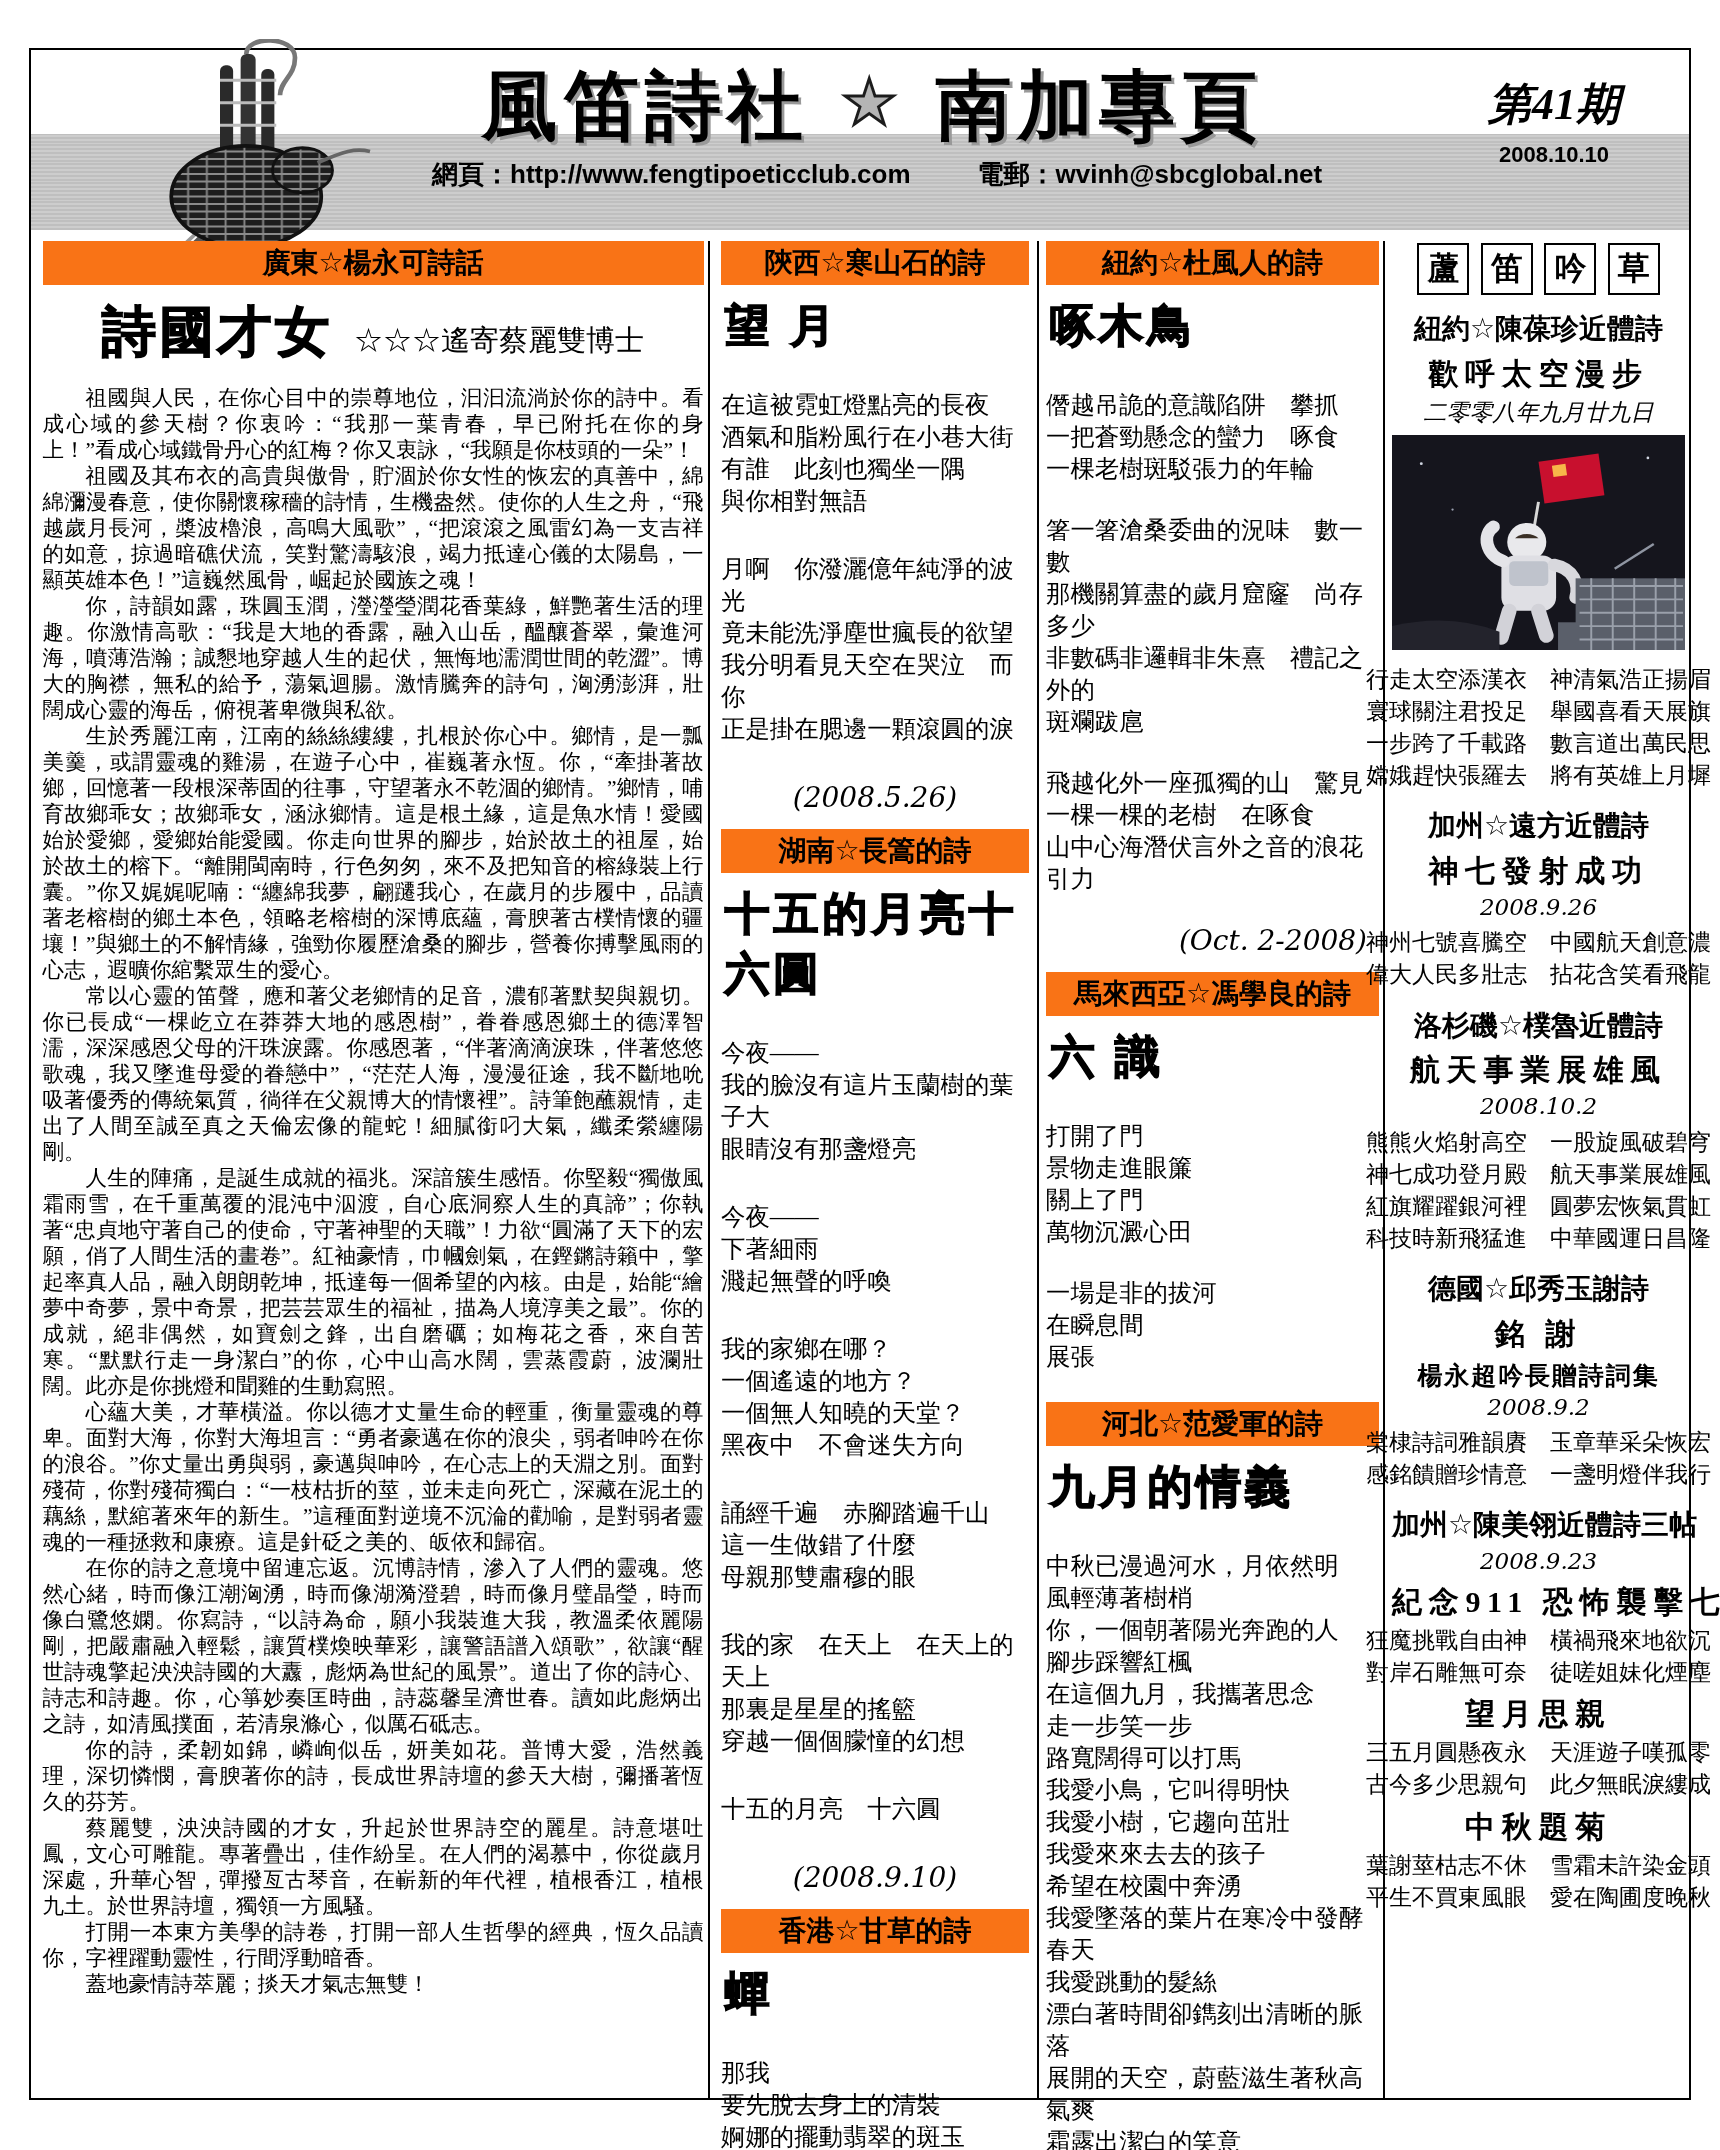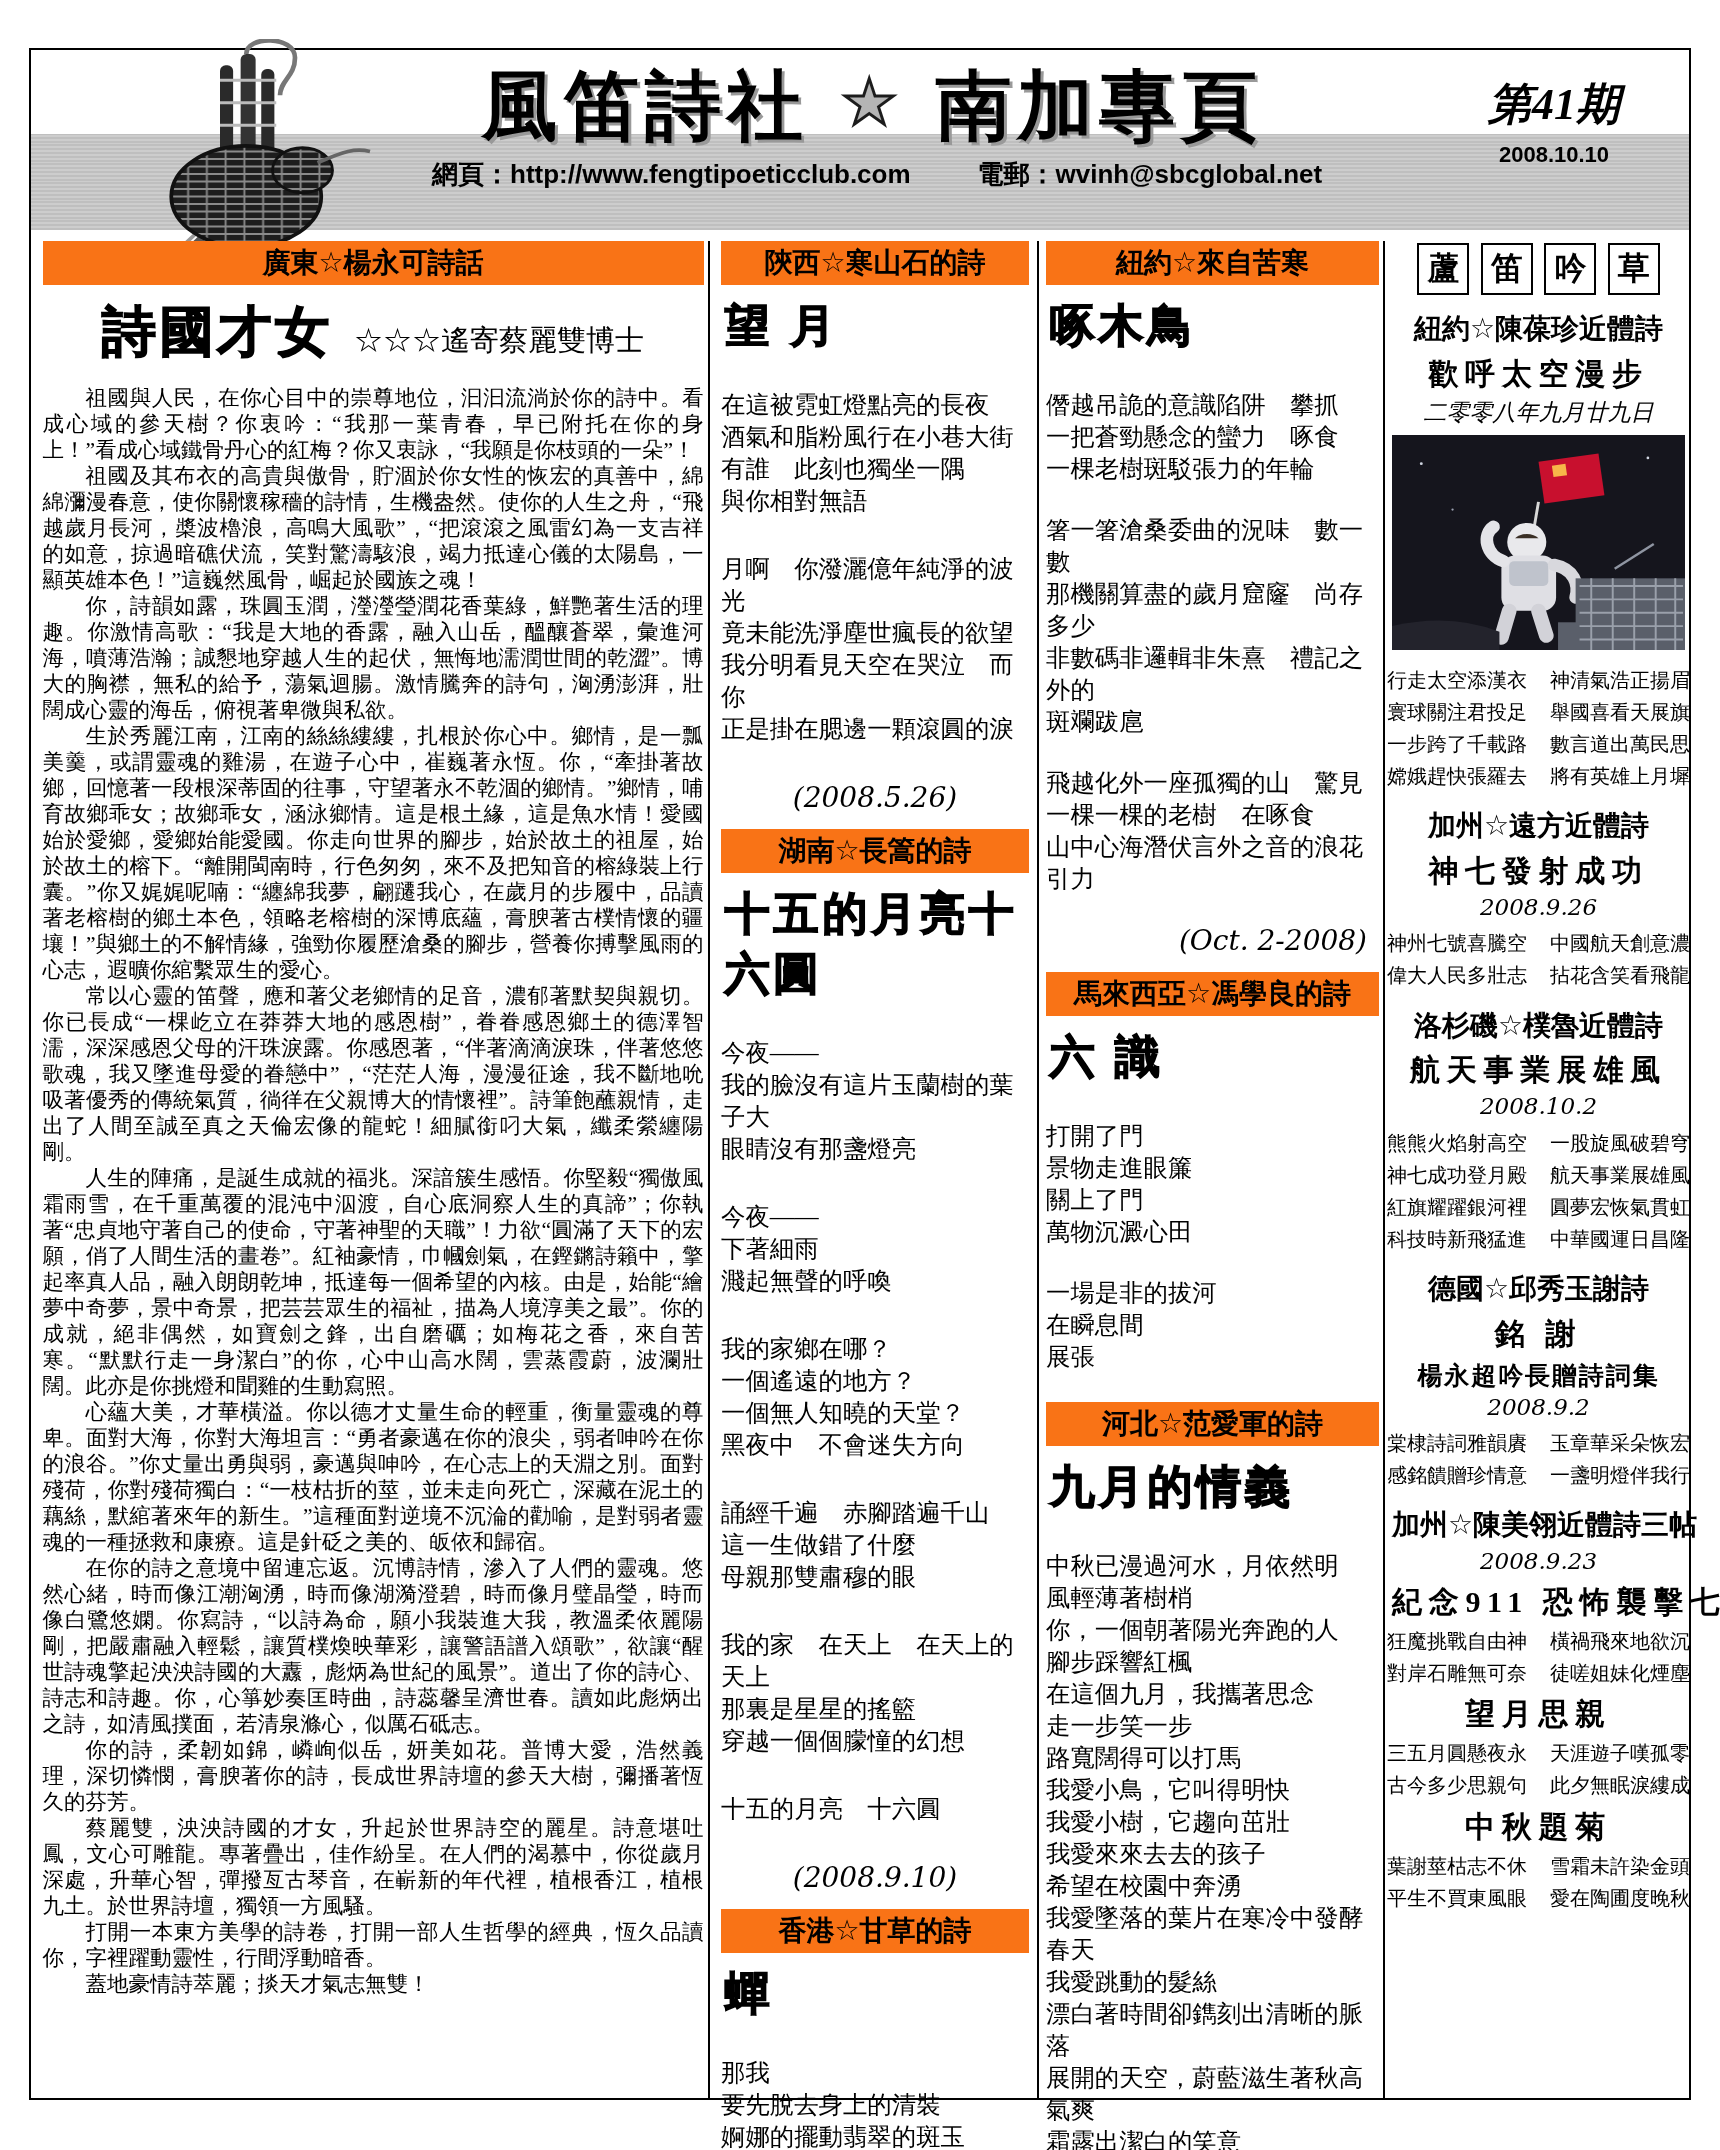--- a/index.html
+++ b/index.html
@@ -49,21 +49,21 @@
   
   .mast-boxes{display:flex;gap:11.5px;justify-content:center;margin:1.9px 0 11.5px 0;}
   .mast-box{width:48px;height:48px;border:2.9px solid #000;display:flex;align-items:center;justify-content:center;
             font-family:"Liberation Sans","DejaVu Sans",sans-serif;font-weight:bold;font-size:32px;}
   .c4-author{font-family:"Liberation Sans","DejaVu Sans",sans-serif;font-weight:bold;font-size:28px;
              text-align:center;margin:15.3px 0 3.8px 0;white-space:nowrap;}
   .c4-title{font-weight:bold;font-size:30px;letter-spacing:6.7px;text-align:center;margin:5.7px 0 1.9px 0;white-space:nowrap;}
   .c4-sub{font-weight:bold;font-size:25px;letter-spacing:1.9px;text-align:center;margin:3.8px 0 0 0;}
   .c4-date{font-style:italic;font-size:23px;text-align:center;margin:1.9px 0 7.6px 0;
            font-family:"DejaVu Serif","Liberation Serif",serif;}
-  .couplet{display:flex;justify-content:center;gap:23px;font-size:20px;line-height:32px;white-space:nowrap;}
+  .couplet{display:flex;justify-content:center;gap:23px;font-size:23px;line-height:32px;white-space:nowrap;}
   .photo-wrap{margin:5.7px 0 9.6px 0;}
 </style>
 </head>
 <body>
 
 <div class="frame">
   <div class="band"></div>
 
   <svg class="logo" viewBox="0 0 160 120">
     <defs>
@@ -176,21 +176,21 @@
       <div class="sec-bar">香港☆甘草的詩</div>
       <div class="poem-title">蟬</div>
       <div class="stanza">
         <div class="poem-line">那我</div>
         <div class="poem-line">要先脫去身上的清裝</div>
         <div class="poem-line">婀娜的擺動翡翠的斑玉</div>
         <div class="poem-line">請不要震動我靜默的翅膀</div>
       </div>
     </div>
   <div class="col tight" id="col3">
-      <div class="sec-bar">紐約☆來自苦寒</div>
+      <div class="sec-bar">紐約☆杜風人的詩</div>
       <div class="poem-title">啄木鳥</div>
       <div class="stanza">
         <div class="poem-line">僭越吊詭的意識陷阱　攀抓</div>
         <div class="poem-line">一把蒼勁懸念的蠻力　啄食</div>
         <div class="poem-line">一棵老樹斑駁張力的年輪</div>
       </div>
       <div class="stanza">
         <div class="poem-line">箸一箸滄桑委曲的況味　數一數</div>
         <div class="poem-line">那機關算盡的歲月窟窿　尚存多少</div>
         <div class="poem-line">非數碼非邏輯非朱熹　禮記之外的</div>

